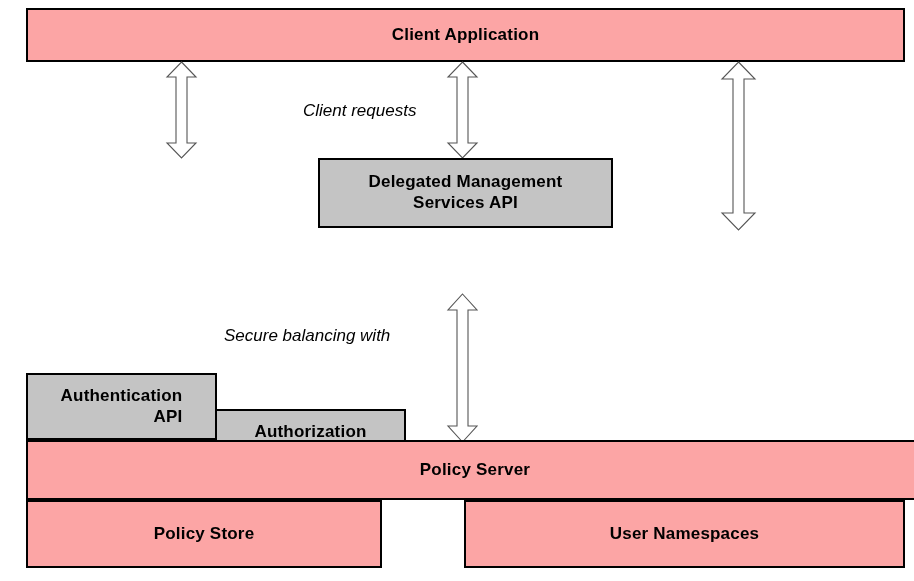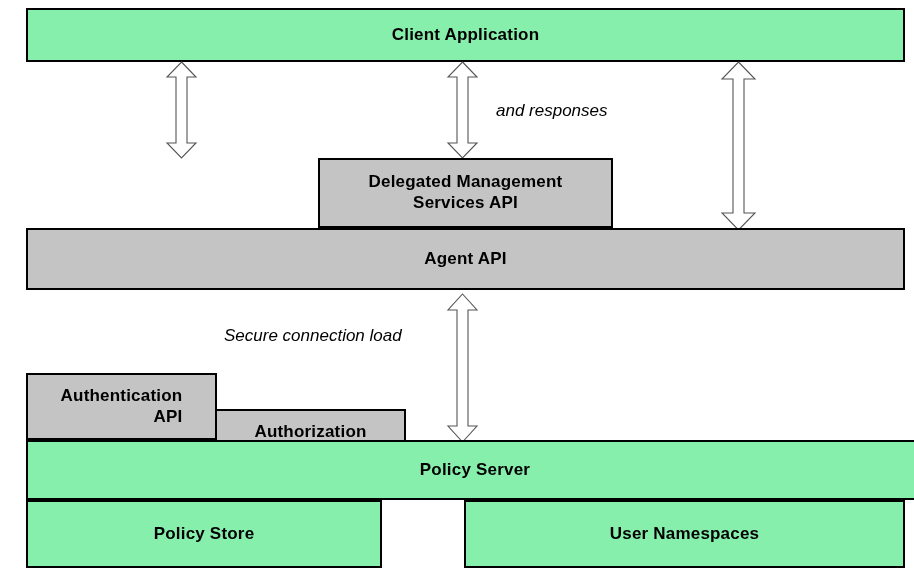--- a/index.html
+++ b/index.html
@@ -15,21 +15,21 @@
   }
   #diagram {
     position: relative;
     width: 914px;
     height: 581px;
   }
   .box {
     position: absolute;
     box-sizing: border-box;
     border: 2px solid #000000;
-    background: #86efac;
+    background: #fca5a5;
     display: flex;
     align-items: center;
     justify-content: center;
     text-align: center;
     font-weight: bold;
     font-size: 17px;
     color: #000000;
     line-height: 1.22;
     letter-spacing: 0.2px;
   }
@@ -74,36 +74,35 @@
       <polygon points="15.5,0 30,15 21,15 21,81 30,81 15.5,96 1,81 10,81 10,15 1,15"></polygon>
     </svg>
   </div>
 
   <div class="arrow" style="left:721px; top:62px;">
     <svg width="35" height="168" viewBox="0 0 35 168">
       <polygon points="17.5,0 34,17 23,17 23,151 34,151 17.5,168 1,151 12,151 12,17 1,17"></polygon>
     </svg>
   </div>
 
+  <div class="label" style="left:303px; top:101px;">Client requests</div>
 
-  <div class="label" style="left:496px; top:101px;">and responses</div>
 
 
   <div class="box gray" style="left:318px; top:158px; width:295px; height:70px; white-space:pre-line;">Delegated Management
 Services API</div>
 
-  <div class="box gray" style="left:26px; top:228px; width:879px; height:62px;">Agent API</div>
 
   <div class="arrow" style="left:447px; top:294px;">
     <svg width="31" height="148" viewBox="0 0 31 148">
       <polygon points="15.5,0 30,16 21,16 21,132 30,132 15.5,148 1,132 10,132 10,16 1,16"></polygon>
     </svg>
   </div>
 
-  <div class="label" style="left:224px; top:326px;">Secure connection load</div>
+  <div class="label" style="left:224px; top:326px;">Secure balancing with</div>
 
 
   <div class="box gray" style="left:26px; top:373px; width:191px; height:67px; white-space:pre-line;text-align:right;">Authentication
 API</div>
 
   <div class="box gray" style="left:215px; top:373px; width:191px; height:67px; white-space:pre-line;margin-top:36px;">Authorization
 API</div>
 
   <div class="box" style="left:26px; top:440px; width:898px; height:60px;">Policy Server</div>
 

